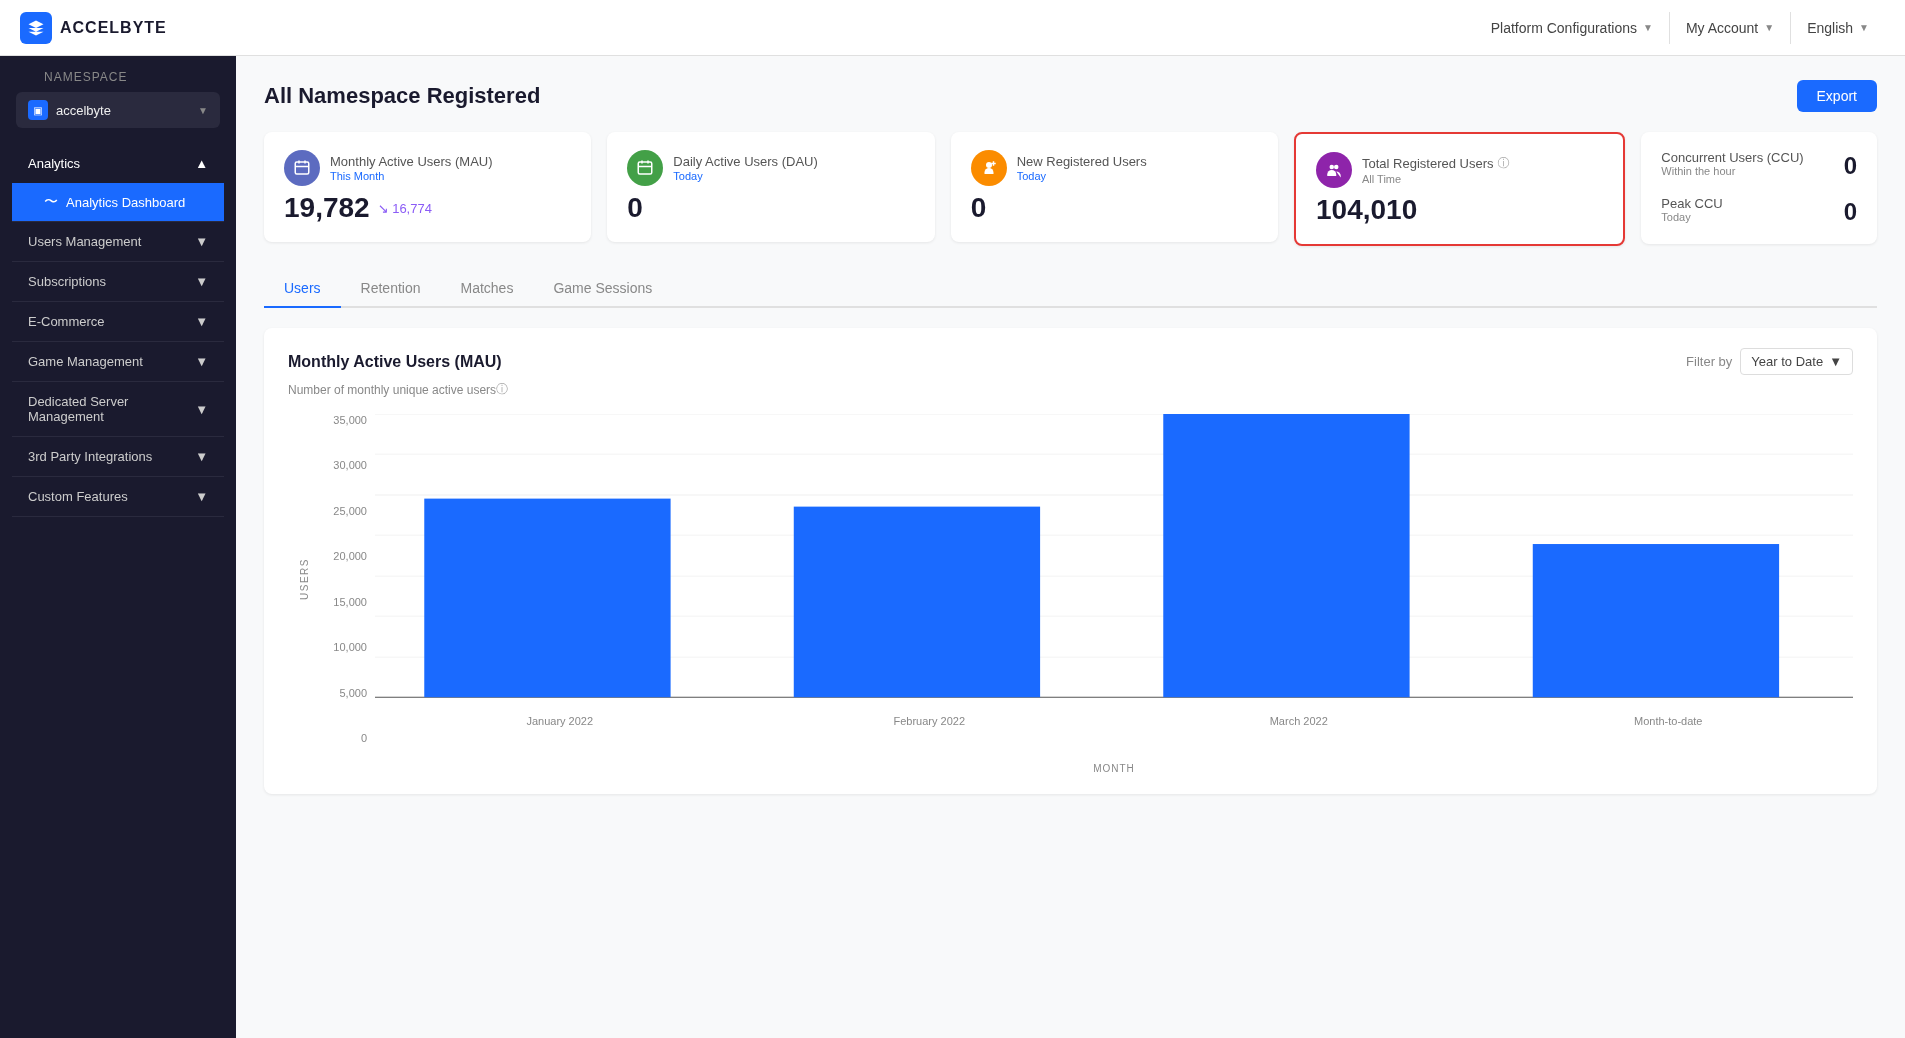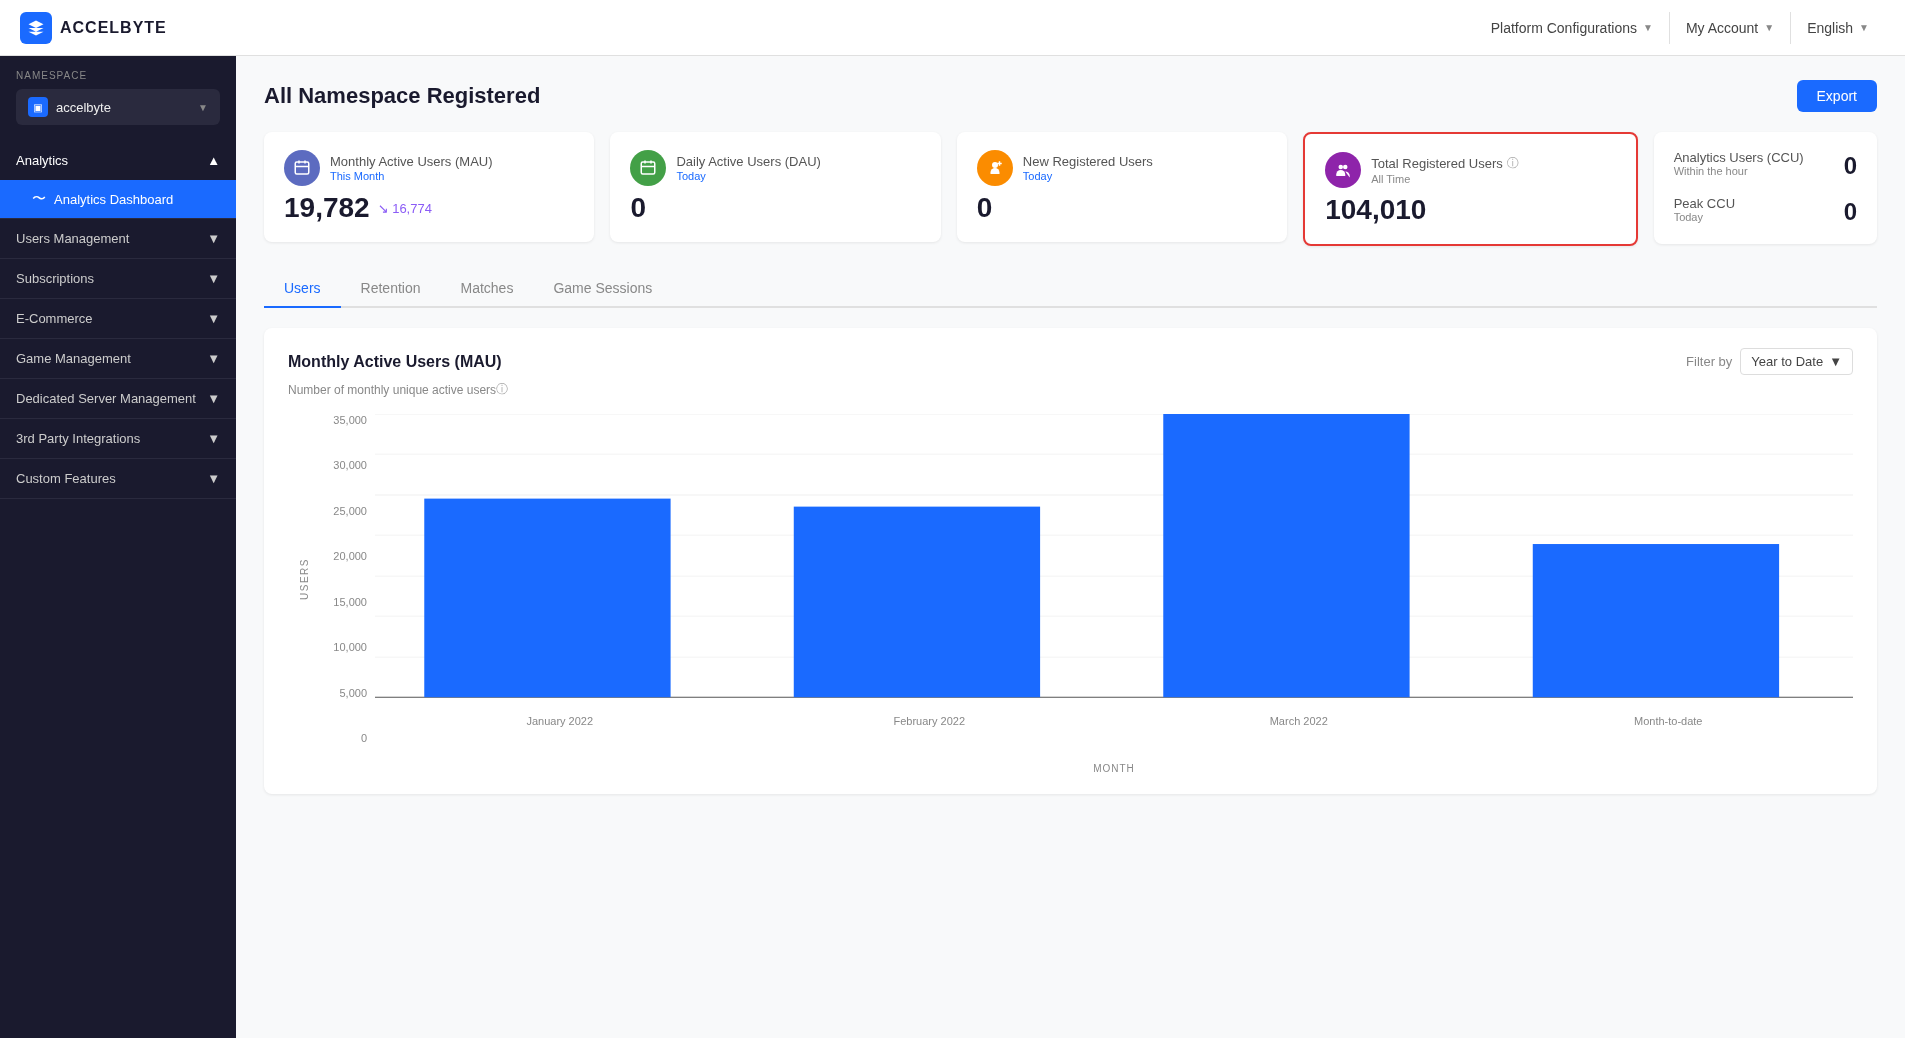--- a/index.html
+++ b/index.html
@@ -72,25 +72,26 @@
       color: #ccc;
       flex-shrink: 0;
       overflow-y: auto;
       display: flex;
       flex-direction: column;
     }
     .namespace-section {
       padding: 14px 16px 8px;
     }
     .namespace-label {
-      font-size: 10px;
+      font-size: 12px;
       color: #888;
       text-transform: uppercase;
       letter-spacing: 1px;
       margin-bottom: 8px;
+      margin-left: 28px;
     }
     .namespace-selector {
       background: #2a2a3e;
       border-radius: 6px;
       padding: 8px 12px;
       display: flex;
       align-items: center;
       gap: 8px;
       cursor: pointer;
     }
@@ -105,21 +106,21 @@
       color: white;
       font-size: 10px;
     }
     .namespace-name {
       flex: 1;
       color: #eee;
       font-size: 13px;
     }
     .namespace-chevron { color: #888; font-size: 10px; }
 
-    .sidebar-nav { flex: 1; padding: 8px 0; }
+    .sidebar-nav { flex: 1; padding: 8px 12px; }
     .sidebar-section {
       border-bottom: 1px solid #2a2a3e;
     }
     .sidebar-section-header {
       display: flex;
       align-items: center;
       justify-content: space-between;
       padding: 12px 16px;
       cursor: pointer;
       color: #ccc;
@@ -570,21 +571,21 @@
             <div class="metric-sublabel gray">All Time</div>
           </div>
         </div>
         <div class="metric-value">104,010</div>
       </div>
 
       <div class="ccu-panel">
         <div>
           <div style="display:flex;justify-content:space-between;align-items:flex-start;gap:40px;">
             <div>
-              <div class="ccu-item-label">Analytics Users (CCU)</div>
+              <div class="ccu-item-label">Concurrent Users (CCU)</div>
               <div class="ccu-item-sublabel">Within the hour</div>
             </div>
             <div class="ccu-item-value">0</div>
           </div>
         </div>
         <div>
           <div style="display:flex;justify-content:space-between;align-items:flex-start;gap:40px;">
             <div>
               <div class="ccu-item-label">Peak CCU</div>
               <div class="ccu-item-sublabel">Today</div>

